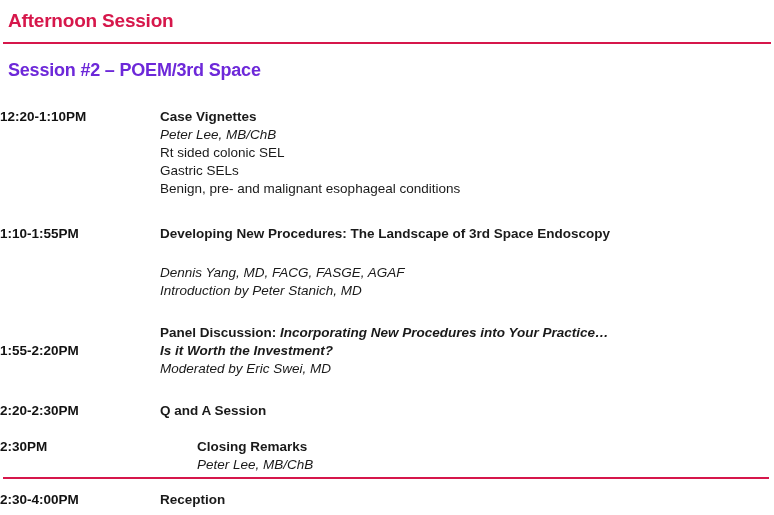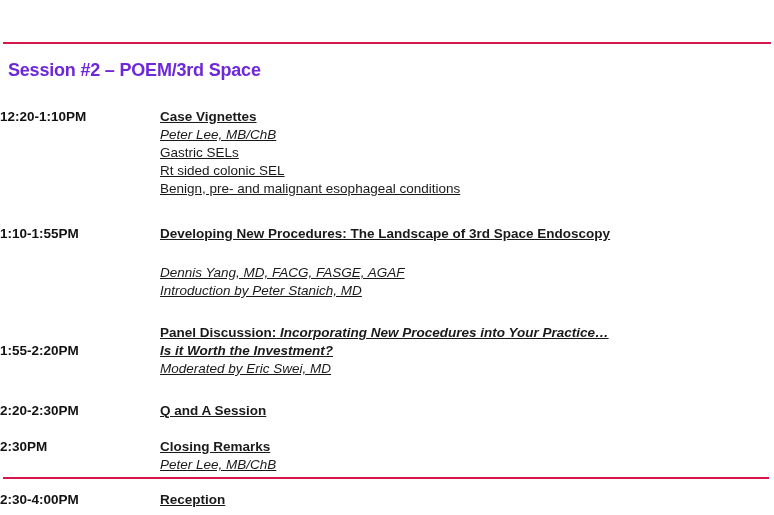--- a/index.html
+++ b/index.html
@@ -84,70 +84,70 @@
     font-weight: bold;
     line-height: 18px;
     color: #121212;
     white-space: nowrap;
   }
 
   .entry-body {
     flex: 1 1 auto;
     padding-right: 1px;
     box-sizing: border-box;
-    text-decoration: underline;
   }
 
   .line {
     font-size: 13.5px;
     line-height: 18px;
     color: #1a1a1a;
     white-space: nowrap;
   }
   .line.bold     { font-weight: bold; }
   .line.italic   { font-style: italic; }
   .line.bolditalic { font-weight: bold; font-style: italic; }
   .line .em-italic { font-style: italic; }
 
   
   .entry.gap-lg  { margin-top: 27px; }
   .entry.gap-md  { margin-top: 24px; align-items: center; }
-  .entry.gap-sm  { margin-top: 18px; }
+  .entry.gap-sm  { margin-top: 18px; gap: 37px; }
 
   .entry-body .line.spaced { margin-top: 21px; }
 
   
   .footer-entry {
     position: absolute;
     left: 0;
     top: 491px;
     width: 774px;
     display: flex;
     align-items: flex-start;
   }
 </style>
 </head>
 <body>
 
 <div class="page">
 
+  <div class="session-header">Afternoon Session</div>
 
   <div class="rule rule-top"></div>
 
   <div class="session-title">Session #2 – POEM/3rd Space</div>
 
   <div class="schedule">
 
     <div class="entry">
       <div class="entry-time">12:20-1:10PM</div>
       <div class="entry-body">
         <div class="line bold">Case Vignettes</div>
         <div class="line italic">Peter Lee, MB/ChB</div>
+        <div class="line">Rt sided colonic SEL</div>
         <div class="line">Gastric SELs</div>
-        <div class="line">Rt sided colonic SEL</div>
         <div class="line">Benign, pre- and malignant esophageal conditions</div>
       </div>
     </div>
 
     <div class="entry gap-lg">
       <div class="entry-time">1:10-1:55PM</div>
       <div class="entry-body">
         <div class="line bold">Developing New Procedures: The Landscape of 3rd Space Endoscopy</div>
         <div class="line italic spaced">Dennis Yang, MD, FACG, FASGE, AGAF</div>
         <div class="line italic">Introduction by Peter Stanich, MD</div>

